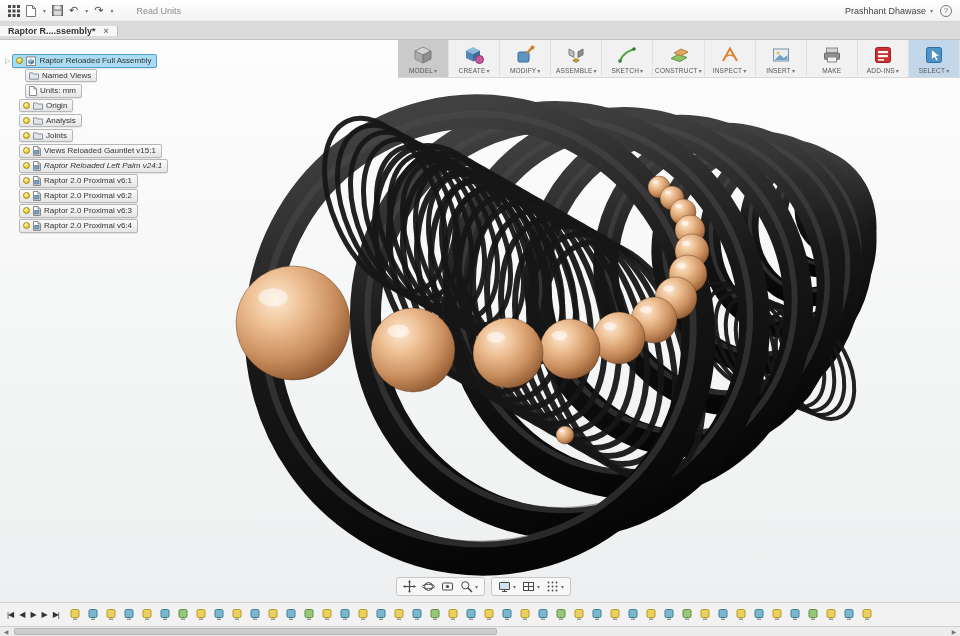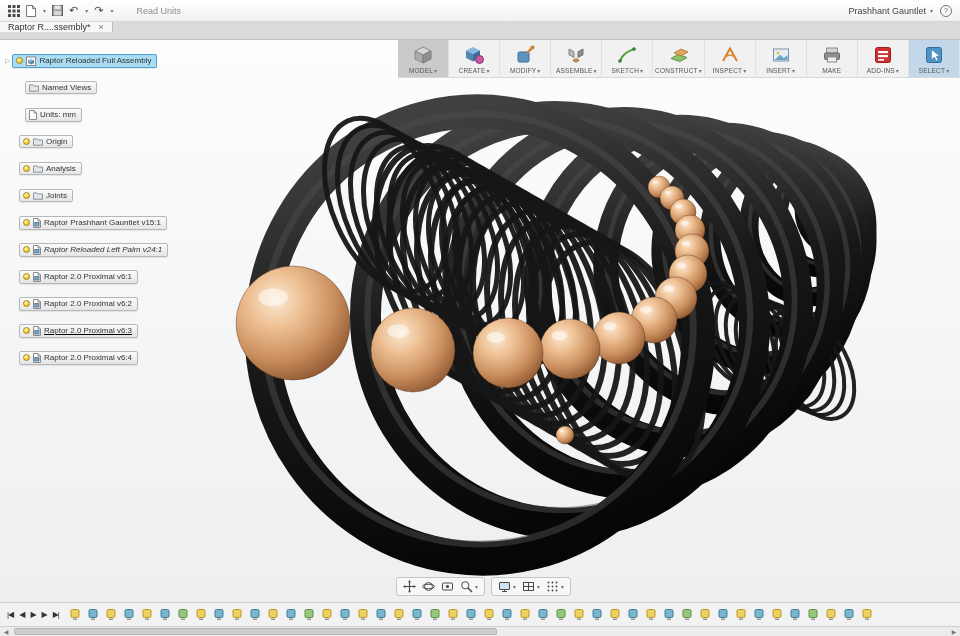--- a/index.html
+++ b/index.html
@@ -13,42 +13,42 @@
   .tb-icon { display:inline-flex; align-items:center; color:#444; font-size:12px; line-height:1; }
   .tb-icon svg { display:block; }
   .caret { font-size:6px; color:#777; margin-left:1px; }
   .read-only { color:#8d8d8d; margin-left:16px; font-size:9px; }
   .tb-spacer { flex:1; }
   .user { font-size:9px; color:#444; display:flex; align-items:center; gap:3px; }
   .help-circle { width:12px; height:12px; border:1px solid #787878; border-radius:50%; font-size:8px;
     display:flex; align-items:center; justify-content:center; color:#666; }
 
   
-  .tabbar { height:18px; background:#dbdbdb; border-bottom:1px solid #c2c2c2; display:flex; align-items:flex-start; }
+  .tabbar { height:18px; background:#dbdbdb; border-bottom:1px solid #c2c2c2; display:flex; align-items:center;font-weight:bold; }
   .tab { display:flex; align-items:center; gap:8px; background:#f7f7f7; border-right:1px solid #bdbdbd;
     padding:0 8px; font-size:9px; color:#333; }
   .tab-close { color:#777; font-size:9px; cursor:pointer; }
 
   
   .workspace { position:relative; height:562px; background:linear-gradient(#fdfdfd,#edeff0); overflow:hidden; }
   #scene { position:absolute; left:0; top:0; }
 
   
   .toolbar { position:absolute; top:0; left:398px; right:0; height:38px; background:#f1f1f1;
     border-bottom:1px solid #d8d8d8; display:flex; }
   .tool-item { flex:1; min-width:0; display:flex; flex-direction:column; align-items:center; justify-content:center;
     gap:1px; border-right:1px solid #e1e1e1; cursor:pointer; }
   .tool-item.active { background:#cacaca; }
   .tool-item.hilite { background:#c2d8ea; }
   .tool-icon { height:22px; display:flex; align-items:center; }
   .tool-icon svg { display:block; }
   .tool-label { font-size:6.5px; color:#555; white-space:nowrap; letter-spacing:.2px; display:flex; align-items:center; }
 
   
-  .browser { position:absolute; top:14px; left:5px; display:flex; flex-direction:column; gap:14px; z-index:5; }
+  .browser { position:absolute; top:14px; left:5px; display:flex; flex-direction:column; gap:2px; z-index:5; }
   .brow-row { display:flex; align-items:center; height:13px; }
   .root-arrow { font-size:7px; color:#9a9a9a; margin-right:2px; cursor:pointer; }
   .brow-box { display:inline-flex; align-items:center; gap:3px; background:linear-gradient(#fbfbfb,#e5e5e5);
     border:1px solid #b7b7b7; border-radius:2px; padding:1px 5px 1px 3px; font-size:8px; color:#333;
     box-shadow:0 1px 1px rgba(0,0,0,.08); cursor:pointer; white-space:nowrap; }
   .brow-box.selected { background:#a9dbf3; border-color:#4f9fcf; }
   .bulb { width:7px; height:7px; border-radius:50%;
     background:radial-gradient(circle at 35% 30%, #fffad0, #f2d435 55%, #cda91a);
     border:1px solid #a8870f; flex:0 0 auto; cursor:pointer; }
   .brow-icon svg { display:block; }
@@ -116,21 +116,21 @@
         </span>
         <span class="caret">▾</span>
         <span class="tb-icon">
           <span style="font-size:11px;color:#444;">↷</span>
         </span>
         <span class="caret">▾</span>
       </span>
     <span class="read-only">Read Units</span>
     <span class="tb-spacer"></span>
     <span class="user">
-      <span>Prashhant Gauntlet</span>
+      <span>Prashhant Dhawase</span>
       <span class="caret">▾</span>
     </span>
     <span id="tb-right" style="display:flex;align-items:center;gap:6px;">
         <span class="tb-icon">
           <span class="help-circle">?</span>
         </span>
       </span>
   </div>
 
   <div class="tabbar">
@@ -490,21 +490,21 @@
         <div class="brow-row" style="padding-left: 14px;">
           <div class="brow-box">
             <span class="bulb"></span>
             <span class="brow-icon">
               <svg width="8" height="10" viewBox="0 0 8 10">
                 <path d="M0.5 0.5 L5 0.5 L7.5 3 L7.5 9.5 L0.5 9.5 Z" fill="#fff" stroke="#8a8a8a"></path>
                 <path d="M5 0.5 L5 3 L7.5 3" fill="none" stroke="#8a8a8a"></path>
                 <rect x="1.8" y="4.6" width="4.2" height="3.4" fill="#7fa8c9" stroke="#567e9c"></rect>
               </svg>
             </span>
-            <span class="brow-label">Raptor Prashhant Gauntlet v15:1</span>
+            <span class="brow-label">Views Reloaded Gauntlet v15:1</span>
           </div>
         </div>
         <div class="brow-row" style="padding-left: 14px; font-style: italic;">
           <div class="brow-box">
             <span class="bulb"></span>
             <span class="brow-icon">
               <svg width="8" height="10" viewBox="0 0 8 10">
                 <path d="M0.5 0.5 L5 0.5 L7.5 3 L7.5 9.5 L0.5 9.5 Z" fill="#fff" stroke="#8a8a8a"></path>
                 <path d="M5 0.5 L5 3 L7.5 3" fill="none" stroke="#8a8a8a"></path>
                 <rect x="1.8" y="4.6" width="4.2" height="3.4" fill="#7fa8c9" stroke="#567e9c"></rect>
@@ -532,21 +532,21 @@
             <span class="brow-icon">
               <svg width="8" height="10" viewBox="0 0 8 10">
                 <path d="M0.5 0.5 L5 0.5 L7.5 3 L7.5 9.5 L0.5 9.5 Z" fill="#fff" stroke="#8a8a8a"></path>
                 <path d="M5 0.5 L5 3 L7.5 3" fill="none" stroke="#8a8a8a"></path>
                 <rect x="1.8" y="4.6" width="4.2" height="3.4" fill="#7fa8c9" stroke="#567e9c"></rect>
               </svg>
             </span>
             <span class="brow-label">Raptor 2.0 Proximal v6:2</span>
           </div>
         </div>
-        <div class="brow-row" style="padding-left: 14px; text-decoration: underline;">
+        <div class="brow-row" style="padding-left: 14px;">
           <div class="brow-box">
             <span class="bulb"></span>
             <span class="brow-icon">
               <svg width="8" height="10" viewBox="0 0 8 10">
                 <path d="M0.5 0.5 L5 0.5 L7.5 3 L7.5 9.5 L0.5 9.5 Z" fill="#fff" stroke="#8a8a8a"></path>
                 <path d="M5 0.5 L5 3 L7.5 3" fill="none" stroke="#8a8a8a"></path>
                 <rect x="1.8" y="4.6" width="4.2" height="3.4" fill="#7fa8c9" stroke="#567e9c"></rect>
               </svg>
             </span>
             <span class="brow-label">Raptor 2.0 Proximal v6:3</span>

